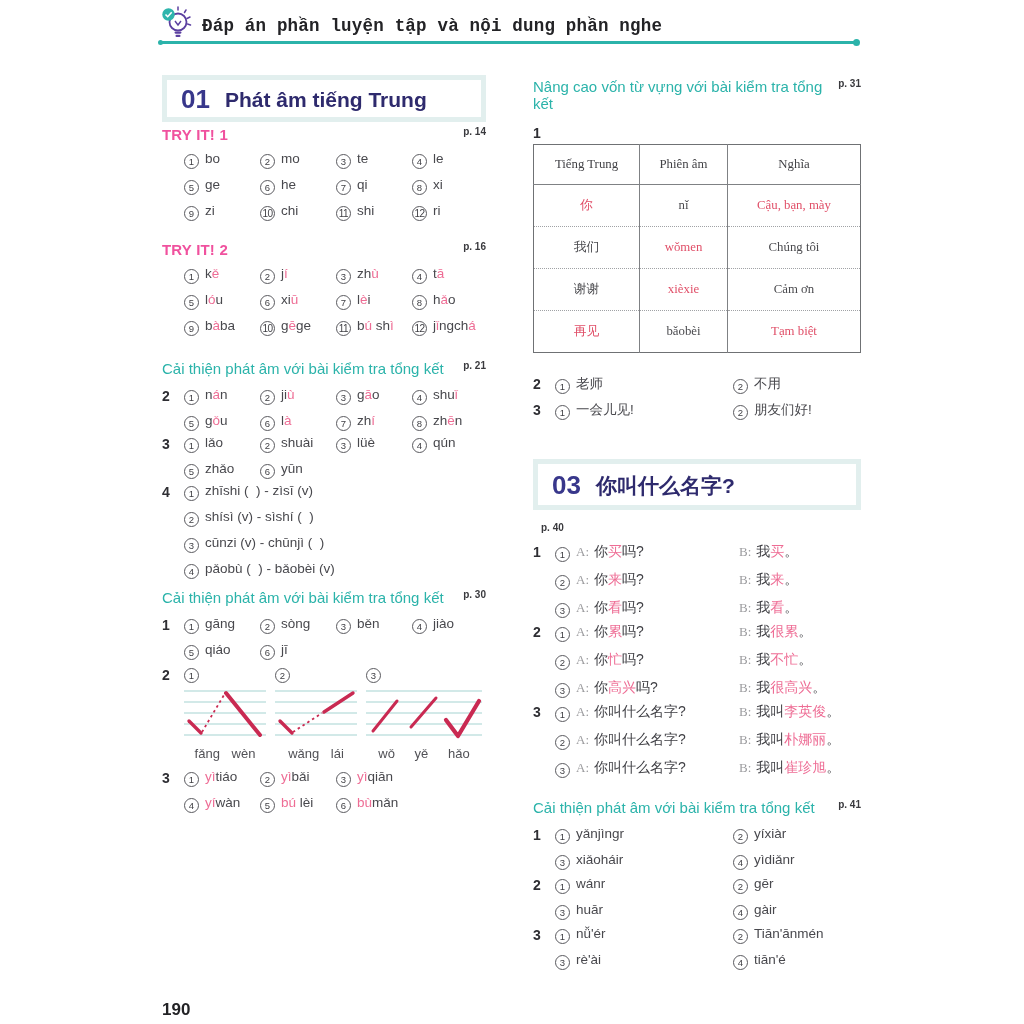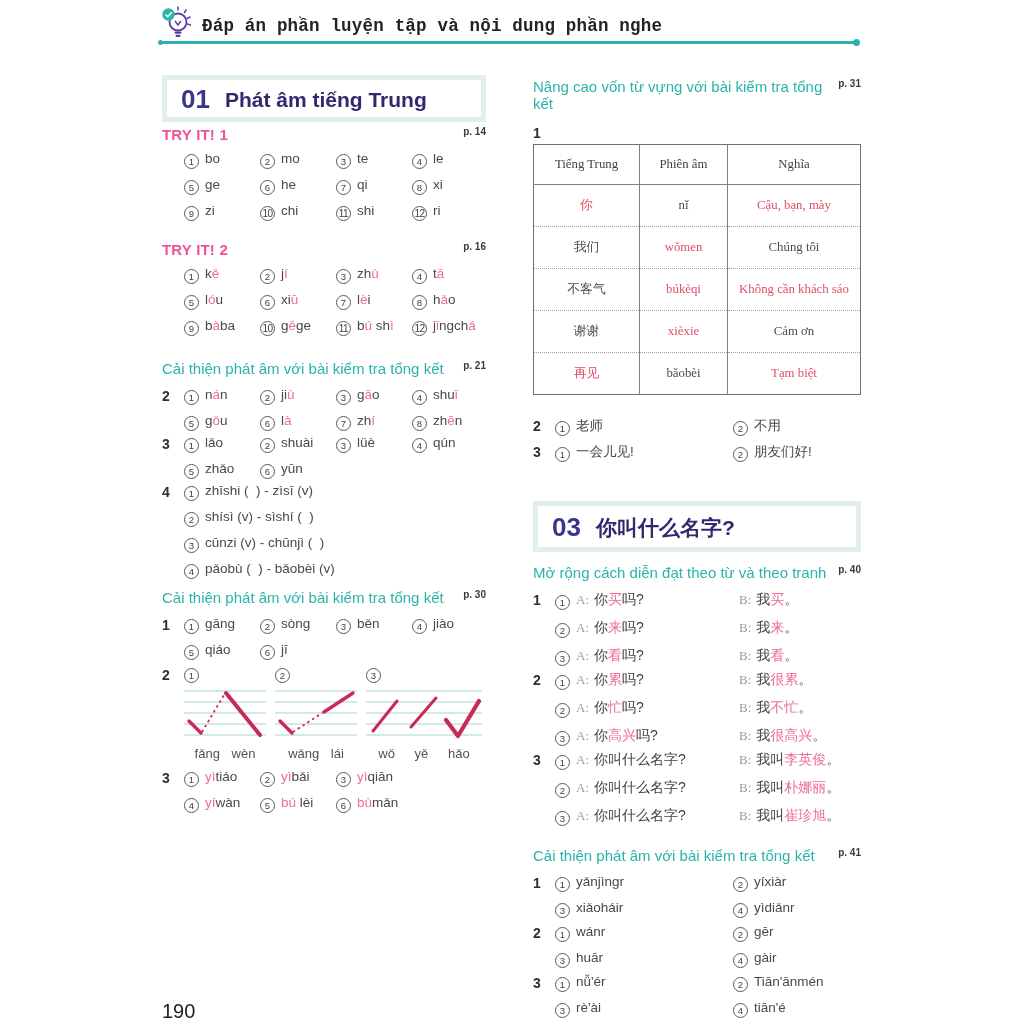--- a/index.html
+++ b/index.html
@@ -66,21 +66,21 @@
   #vtable th:nth-child(2) { width:88px; }
   #vtable .red { color:#e04f68; }
 
   
   .dline { display:flex; align-items:baseline; font-size:14px; color:#3f3f44; }
   .apart { display:flex; align-items:baseline; width:184px; flex:none; }
   .bpart { display:flex; align-items:baseline; }
   .ab { font-family:"Liberation Serif","DejaVu Serif",serif; color:#9b9b9e; font-size:13px; margin-right:5px; }
 
   
-  #pagenum { position:absolute; left:162px; top:1000px; font-size:20px; font-weight:normal; color:#232326; }
+  #pagenum { position:absolute; left:162px; top:1000px; font-size:17px; font-weight:bold; color:#232326; }
 
   .mt6{margin-top:6px}.mt8{margin-top:8px}.mt12{margin-top:12px}.mt14{margin-top:4px}.mt22{margin-top:22px}.mt26{margin-top:26px}.mt40{margin-top:40px}
 </style>
 </head>
 <body>
 
 <div id="page">
 
   <div id="hdr">
     <div class="hdr-row">
@@ -460,25 +460,20 @@
             <td class="red">你</td>
             <td>nǐ</td>
             <td class="red">Cậu, bạn, mày</td>
           </tr>
           <tr>
             <td>我们</td>
             <td class="red">wǒmen</td>
             <td>Chúng tôi</td>
           </tr>
           <tr>
-            <td>不客气</td>
-            <td class="red">búkèqi</td>
-            <td class="red">Không cần khách sáo</td>
-          </tr>
-          <tr>
             <td>谢谢</td>
             <td class="red">xièxie</td>
             <td>Cảm ơn</td>
           </tr>
           <tr>
             <td class="red">再见</td>
             <td>bǎobèi</td>
             <td class="red">Tạm biệt</td>
           </tr>
         </tbody>
@@ -512,21 +507,20 @@
     </div>
 
     <div class="secbox mt40">
       <div class="secbox-in">
         <span class="secnum">03</span>
         <span class="sectitle">你叫什么名字?</span>
       </div>
     </div>
 
     <div class="hrow mt12">
-      <span class="h-teal">Mở rộng cách diễn đạt theo từ và theo tranh</span>
       <span class="pref">p. 40</span>
     </div>
 
     <div class="qrow">
       <span class="qnum">1</span>
       <div class="qlines">
           <div class="dline">
             <span class="apart">
               <span class="cnum">1</span>
               <span class="ab">A:</span>

